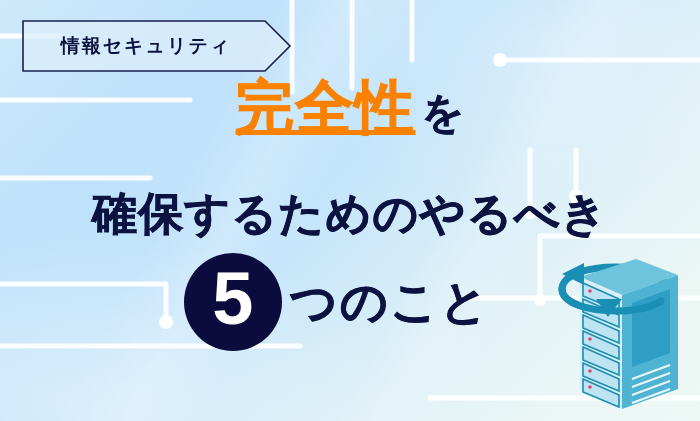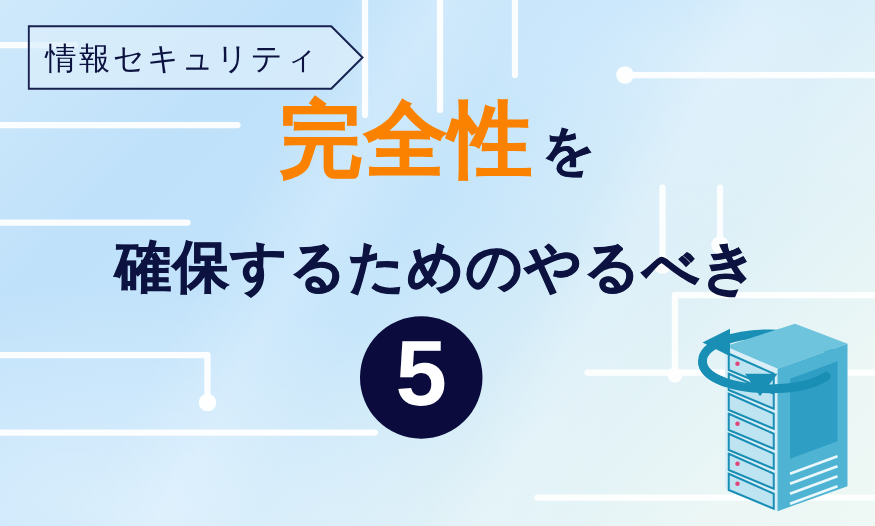--- a/index.html
+++ b/index.html
@@ -56,46 +56,47 @@
   }
   .ribbon svg { display: block; }
   .ribbon-label {
     position: absolute;
     left: 0; top: 0;
     width: 248px;
     height: 52px;
     display: flex;
     align-items: center;
     justify-content: center;
-    font-size: 25px;
-    font-weight: 400;
+    font-size: 19px;
+    font-weight: 700;
     letter-spacing: 2px;
     color: #0d1340;
     white-space: nowrap;
   }
 
   
   .headline {
     position: absolute;
     left: 0;
     top: 78px;
     width: 700px;
   }
   .line1 {
     display: flex;
     align-items: baseline;
     justify-content: center;
     line-height: 1;
     height: 96px;
   }
   .kanji-big {
-    font-size: 66px;
+    font-size: 58px;
     font-weight: 900;
     color: #fa8200;
     letter-spacing: 2px;
+    text-decoration: underline;
     -webkit-text-stroke: 1px #fa8200;
   }
   .kana-wo {
     font-size: 42px;
     font-weight: 900;
     color: #0d1340;
     margin-left: 6px;
     -webkit-text-stroke: 0.6px #0d1340;
   }
 
@@ -208,20 +209,21 @@
     </div>
 
     <div class="line2">
       <span>確保するためのやるべき</span>
     </div>
 
     <div class="line3">
       <div class="num-circle">
         <b>5</b>
       </div>
+      <span class="line3-tail">つのこと</span>
     </div>
 
   </div>
 
   <div class="server">
     <svg width="150" height="180" viewBox="0 0 150 180">
 
       <g>
         <path d="M18 48 C18 34 44 26 72 26 C100 26 122 34 122 48 C122 62 100 70 72 70
                  C44 70 18 62 18 48 Z" fill="none" stroke="#1a8fb5" stroke-width="7"></path>

